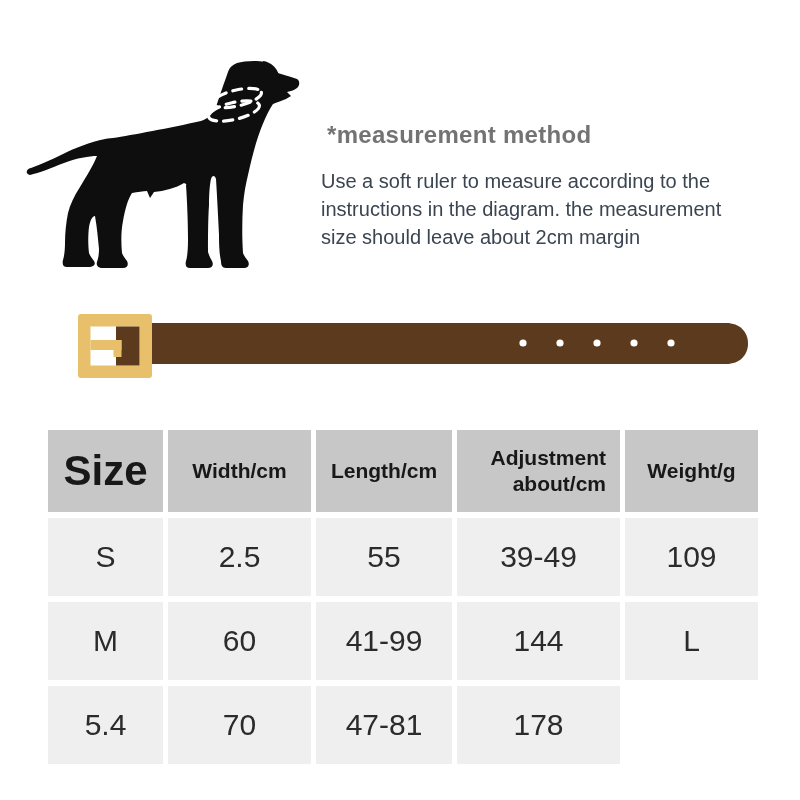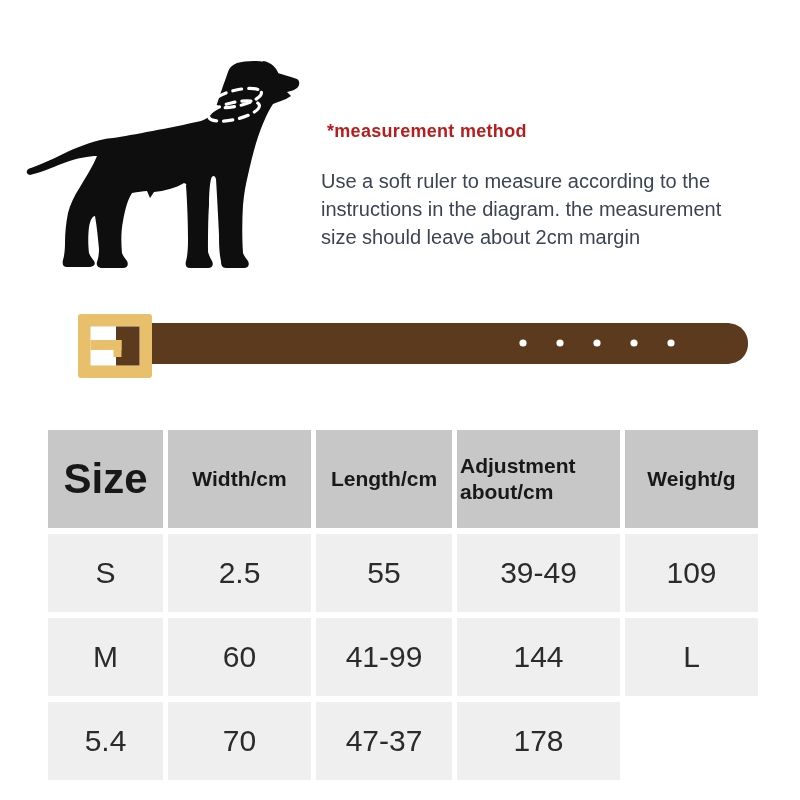--- a/index.html
+++ b/index.html
@@ -8,22 +8,22 @@
     background:#ffffff;
     font-family:"Liberation Sans", sans-serif;
     position:relative;
     overflow:hidden;
   }
   .abs{position:absolute;}
 
   
   .measure-title{
     left:327px; top:121px;
-    font-size:18px; font-weight:bold;
-    color:#b91c1c; letter-spacing:0.3px;
+    font-size:24px; font-weight:bold;
+    color:#737373; letter-spacing:0.3px;
   }
   .measure-desc{
     left:321px; top:167px; width:418px;
     font-size:20px; font-weight:normal;
     color:#3a4551; line-height:28px;
   }
 
   
   .dog-svg{left:20px; top:55px;}
   .belt-svg{left:0px; top:290px;}
@@ -31,26 +31,26 @@
   
   .size-table{
     left:48px; top:430px; width:710px;
     display:grid;
     grid-template-columns:115px 143px 136px 163px 133px;
     grid-auto-rows:auto;
     column-gap:5px; row-gap:6px;
   }
   .th{
     background:#c7c7c7;
-    height:98px;
+    height:82px;
     display:flex; align-items:center; justify-content:center;
-    text-align:left;
+    text-align:right;
     font-weight:bold; font-size:21px; color:#181818;
     line-height:26px;
-    padding:0 3px; box-sizing:border-box;
+    padding:0 14px; box-sizing:border-box;
   }
   .th-size{font-size:42px;}
   .td{
     background:#f0efef;
     height:78px;
     display:flex; align-items:center; justify-content:center;
     font-size:30px; color:#2b2b2b;
   }
 </style>
 </head>
@@ -168,15 +168,15 @@
   <div class="td">109</div>
 
   <div class="td">M</div>
   <div class="td">60</div>
   <div class="td">41-99</div>
   <div class="td">144</div>
 
   <div class="td">L</div>
   <div class="td">5.4</div>
   <div class="td">70</div>
-  <div class="td">47-37</div>
+  <div class="td">47-81</div>
   <div class="td">178</div>
 </div>
 
 </body></html>

